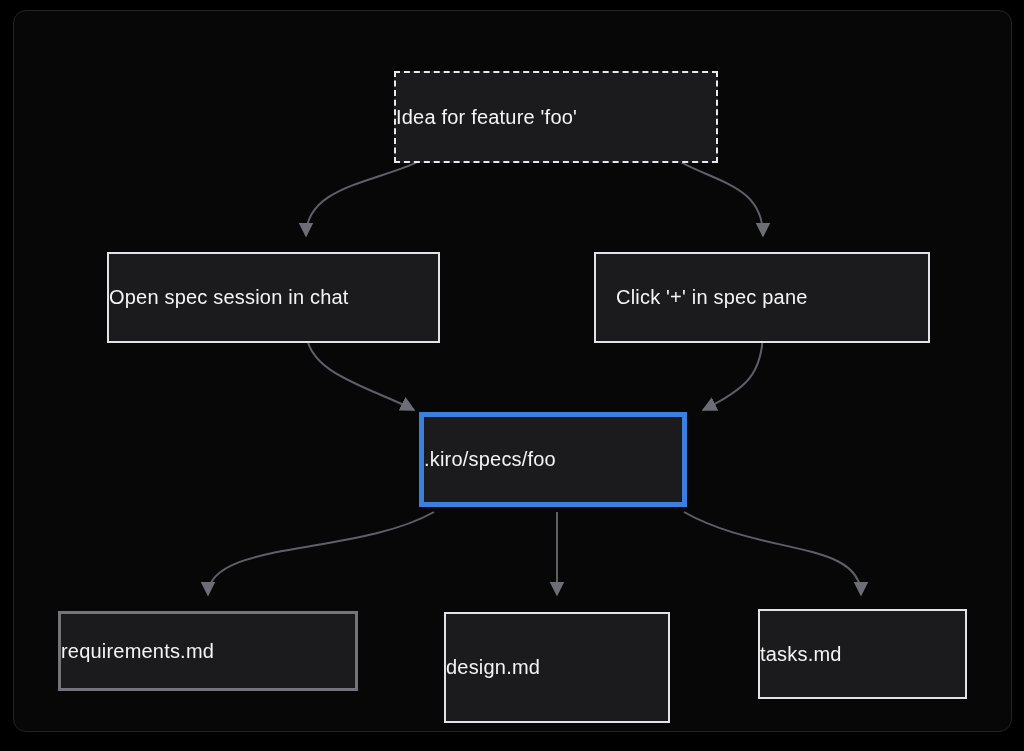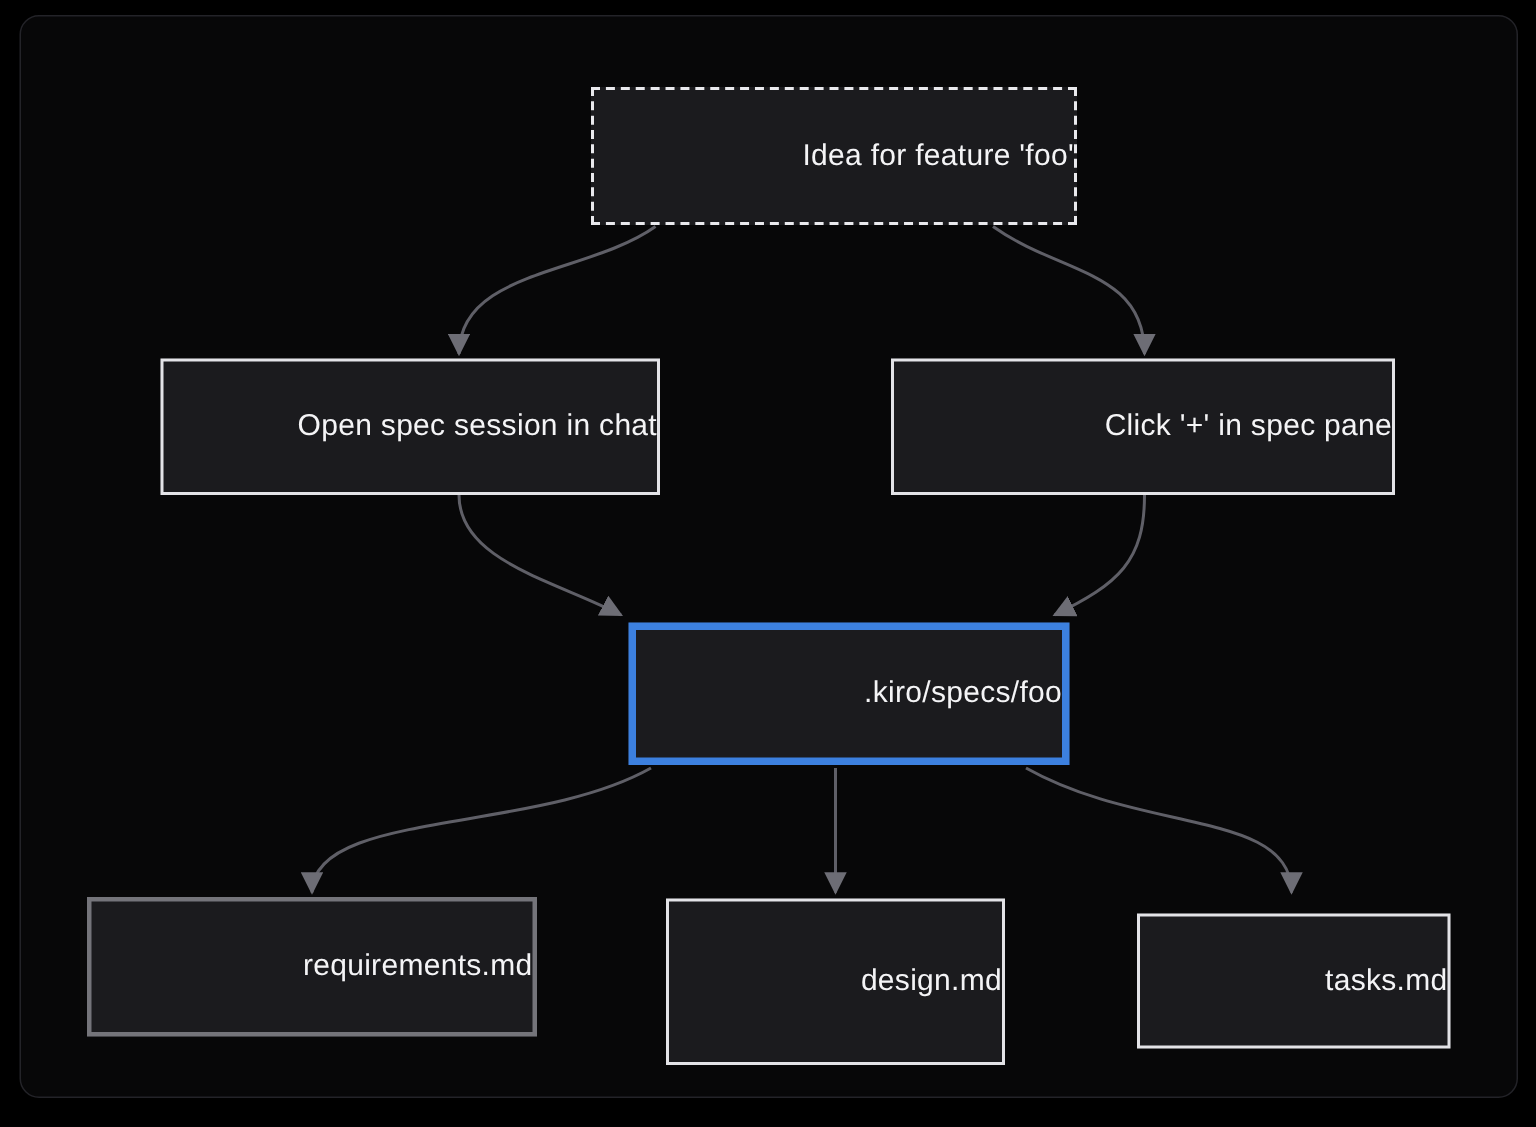--- a/index.html
+++ b/index.html
@@ -38,40 +38,41 @@
   .node {
     position: absolute;
     box-sizing: border-box;
     background: #1b1b1e;
     border: 2px solid #e3e3e7;
     color: #f4f4f6;
     font-size: 20px;
     letter-spacing: 0.2px;
     display: flex;
     align-items: center;
-    justify-content: flex-end;
+    justify-content: flex-start;
     text-align: center;
     white-space: nowrap;
+    margin-top: 13px;
   }
   .node--dashed {
     border: 2px dashed #e9e9ed;
   }
   .node--highlight {
     border: 5px solid #3c80df;
   }
   .node--muted {
     border: 3px solid #74747a;
   }
   #node-idea        { left: 394px; top: 58px;  width: 324px; height: 92px; }
   #node-open-spec   { left: 107px; top: 239px; width: 333px; height: 91px; }
   #node-click-plus  { left: 594px; top: 239px; width: 336px; height: 91px; padding-left: 20px; }
-  #node-kiro        { left: 419px; top: 415px; width: 294px; height: 95px; }
-  #node-requirements{ left: 58px;  top: 598px; width: 300px; height: 93px; }
+  #node-kiro        { left: 419px; top: 399px; width: 268px; height: 95px; }
+  #node-requirements{ left: 58px;  top: 598px; width: 300px; height: 80px; }
   #node-design      { left: 444px; top: 599px; width: 226px; height: 111px; }
-  #node-tasks       { left: 758px; top: 609px; width: 209px; height: 90px; }
+  #node-tasks       { left: 758px; top: 596px; width: 209px; height: 90px; }
   .edge-path {
     fill: none;
     stroke: #5f5f67;
     stroke-width: 2;
   }
 </style>
 </head>
 <body>
 
 <div class="stage">

